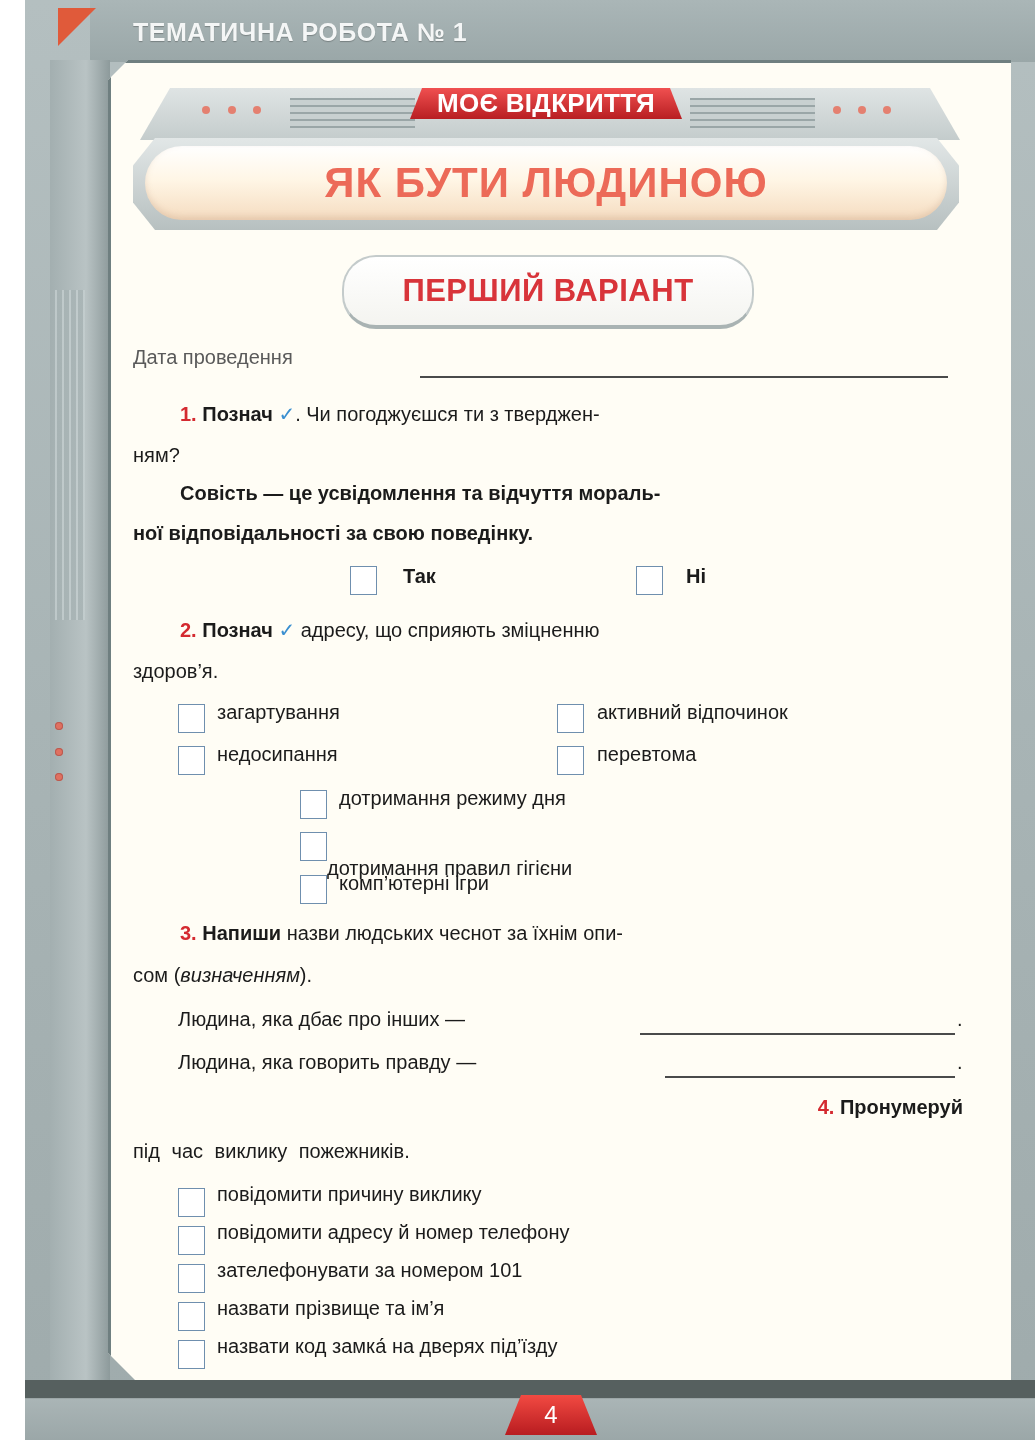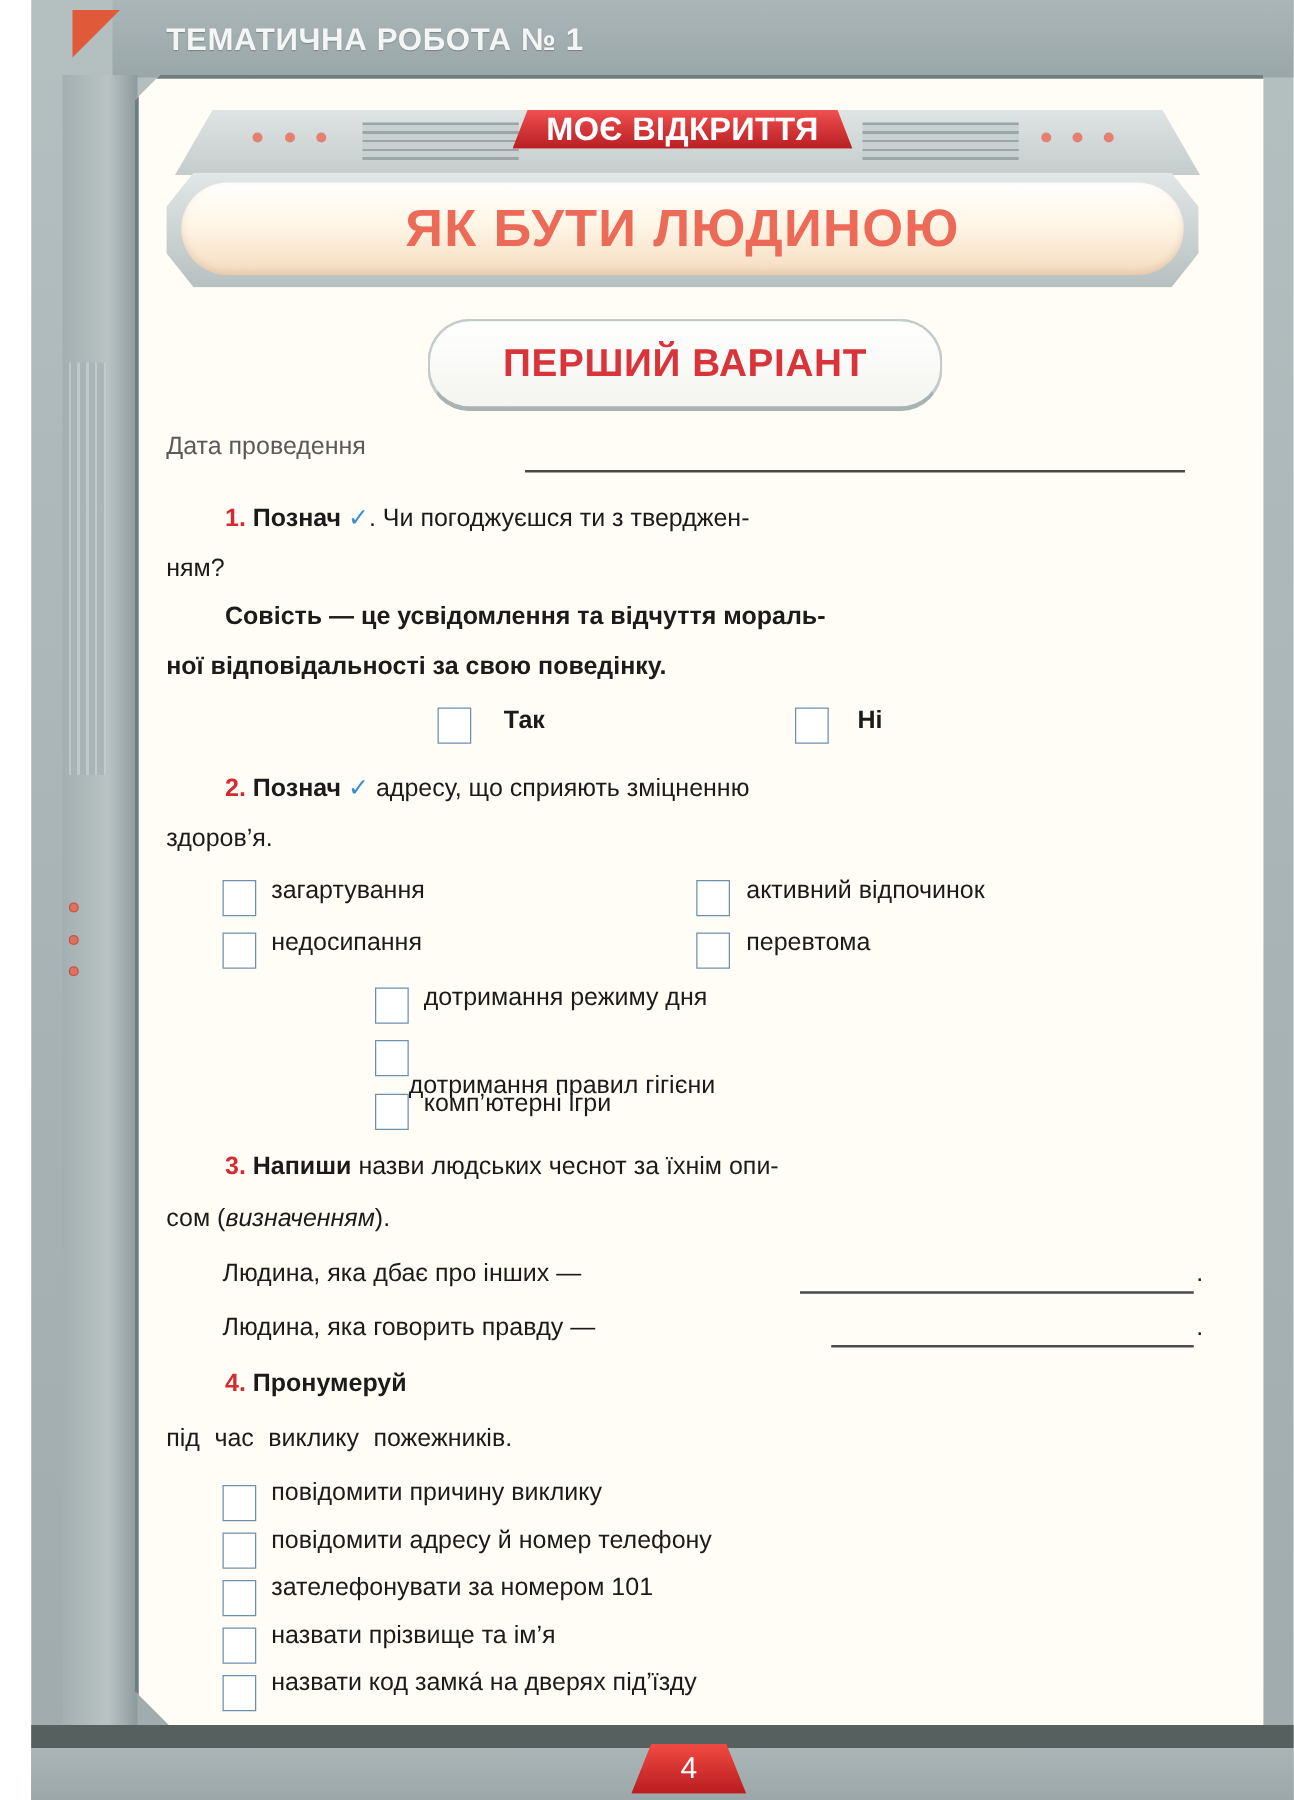--- a/index.html
+++ b/index.html
@@ -177,21 +177,21 @@
   <span>назви людських чеснот за їхнім опи-</span>
 </div>
 <div class="t" style="left:133px;top:964px;"><span>сом (</span><i>визначенням</i><span>).</span></div>
 <div class="t" style="left:178px;top:1008px;">Людина, яка дбає про інших —</div>
 <div class="line" style="left:640px;top:1033px;width:315px;"></div>
 <div class="t" style="left:957px;top:1008px;">.</div>
 <div class="t" style="left:178px;top:1051px;">Людина, яка говорить правду —</div>
 <div class="line" style="left:665px;top:1076px;width:290px;"></div>
 <div class="t" style="left:957px;top:1051px;">.</div>
 
-<div class="t" style="left:180px;top:1096px;width:783px;display:flex;justify-content:flex-start;">
+<div class="t" style="left:180px;top:1096px;width:783px;display:flex;justify-content:flex-end;">
   <span><span class="num">4.</span> <span class="b">Пронумеруй</span></span>
 </div>
 <div class="t" style="left:133px;top:1140px;word-spacing:6px;">під час виклику пожежників.</div>
 
 <div class="box" style="left:178px;top:1188px;"></div>
 <div class="t" style="left:217px;top:1183px;">повідомити причину виклику</div>
 <div class="box" style="left:178px;top:1226px;"></div>
 <div class="t" style="left:217px;top:1221px;">повідомити адресу й номер телефону</div>
 <div class="box" style="left:178px;top:1264px;"></div>
 <div class="t" style="left:217px;top:1259px;">зателефонувати за номером 101</div>

